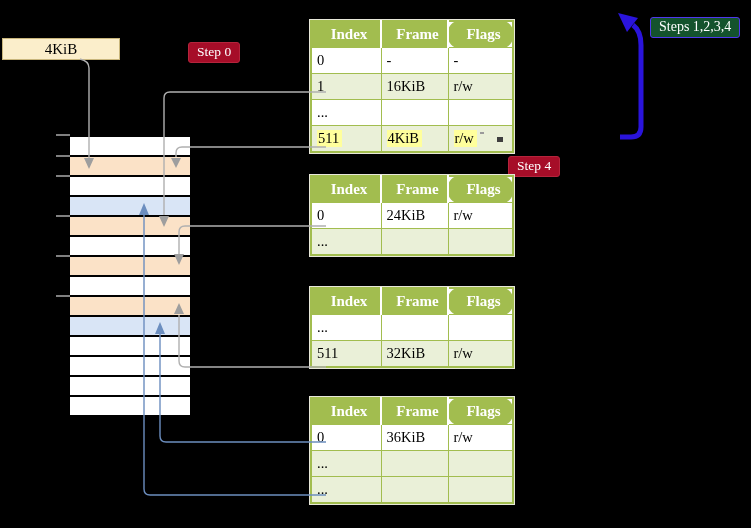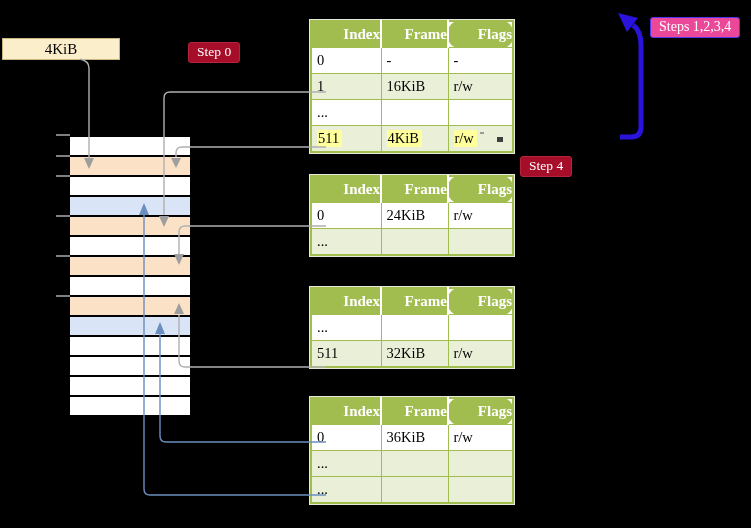--- a/index.html
+++ b/index.html
@@ -15,26 +15,26 @@
 
   
   .framebox{position:absolute;left:2px;top:38px;width:118px;height:22px;box-sizing:border-box;
             background:#fbeecb;border:1px solid #c9b67c;text-align:center;
             font-size:15px;line-height:20px;color:#000;}
 
   
   .badge{position:absolute;color:#fff;border-radius:3px;padding:1px 8px 2px;
          font-size:13.5px;line-height:1.15;white-space:nowrap;}
   .badge.red{background:#a60d28;border:1px solid #b5243c;}
-  .badge.blue{background:#ec4899;border:1px solid #4f37ee;}
+  .badge.blue{background:#14532d;border:1px solid #4f37ee;}
 
   
   .ptable{position:absolute;left:310px;width:178px;border-collapse:collapse;table-layout:fixed;
           border:2px solid #a2bd4f;box-shadow:0 0 0 1px #e8e8da;background:#fff;}
-  .ptable th{background:#a2bd4f;color:#fff;font-weight:bold;text-align:right;
+  .ptable th{background:#a2bd4f;color:#fff;font-weight:bold;text-align:center;
              border-right:2px solid #ffffff;padding:1px 0 2px 6px;font-size:15px;height:22px;}
   .ptable th:last-child{border-right:none;}
   .ptable td{border:1.5px solid #a2bd4f;padding:1px 0 1px 5px;font-size:14.5px;height:23px;
              color:#000;vertical-align:middle;background:#fff;overflow:hidden;}
   .ptable tr.alt td{background:#eaf0d8;}
   .col-index{width:62px;} .col-frame{width:59px;} .col-flags{width:57px;border-radius:11px;}
   .hl{background:#ffff9c;padding:0 3px 1px 1px;}
 
   
   .overlay{position:absolute;left:0;top:0;z-index:5;pointer-events:none;}
@@ -58,21 +58,21 @@
     <div class="mrow" data-kind="white"></div>
     <div class="mrow" data-kind="white"></div>
     <div class="mrow" data-kind="white"></div>
     <div class="mrow" data-kind="white"></div>
   </div>
 
   <div class="framebox">4KiB</div>
 
   <div class="badge red" style="left:188px;top:42px;">Step 0</div>
   <div class="badge blue" style="left:650px;top:17px;font-size:14px;">Steps 1,2,3,4</div>
-  <div class="badge red" style="left:520px;top:156px;">Step 4</div>
+  <div class="badge red" style="left:508px;top:156px;">Step 4</div>
 
   <table class="ptable" style="top:20px;">
     <tbody>
         <tr>
       <th class="col-index">Index</th>
       <th class="col-frame">Frame</th>
       <th class="col-flags">Flags</th>
     </tr>
     <tr>
       <td>0</td>

